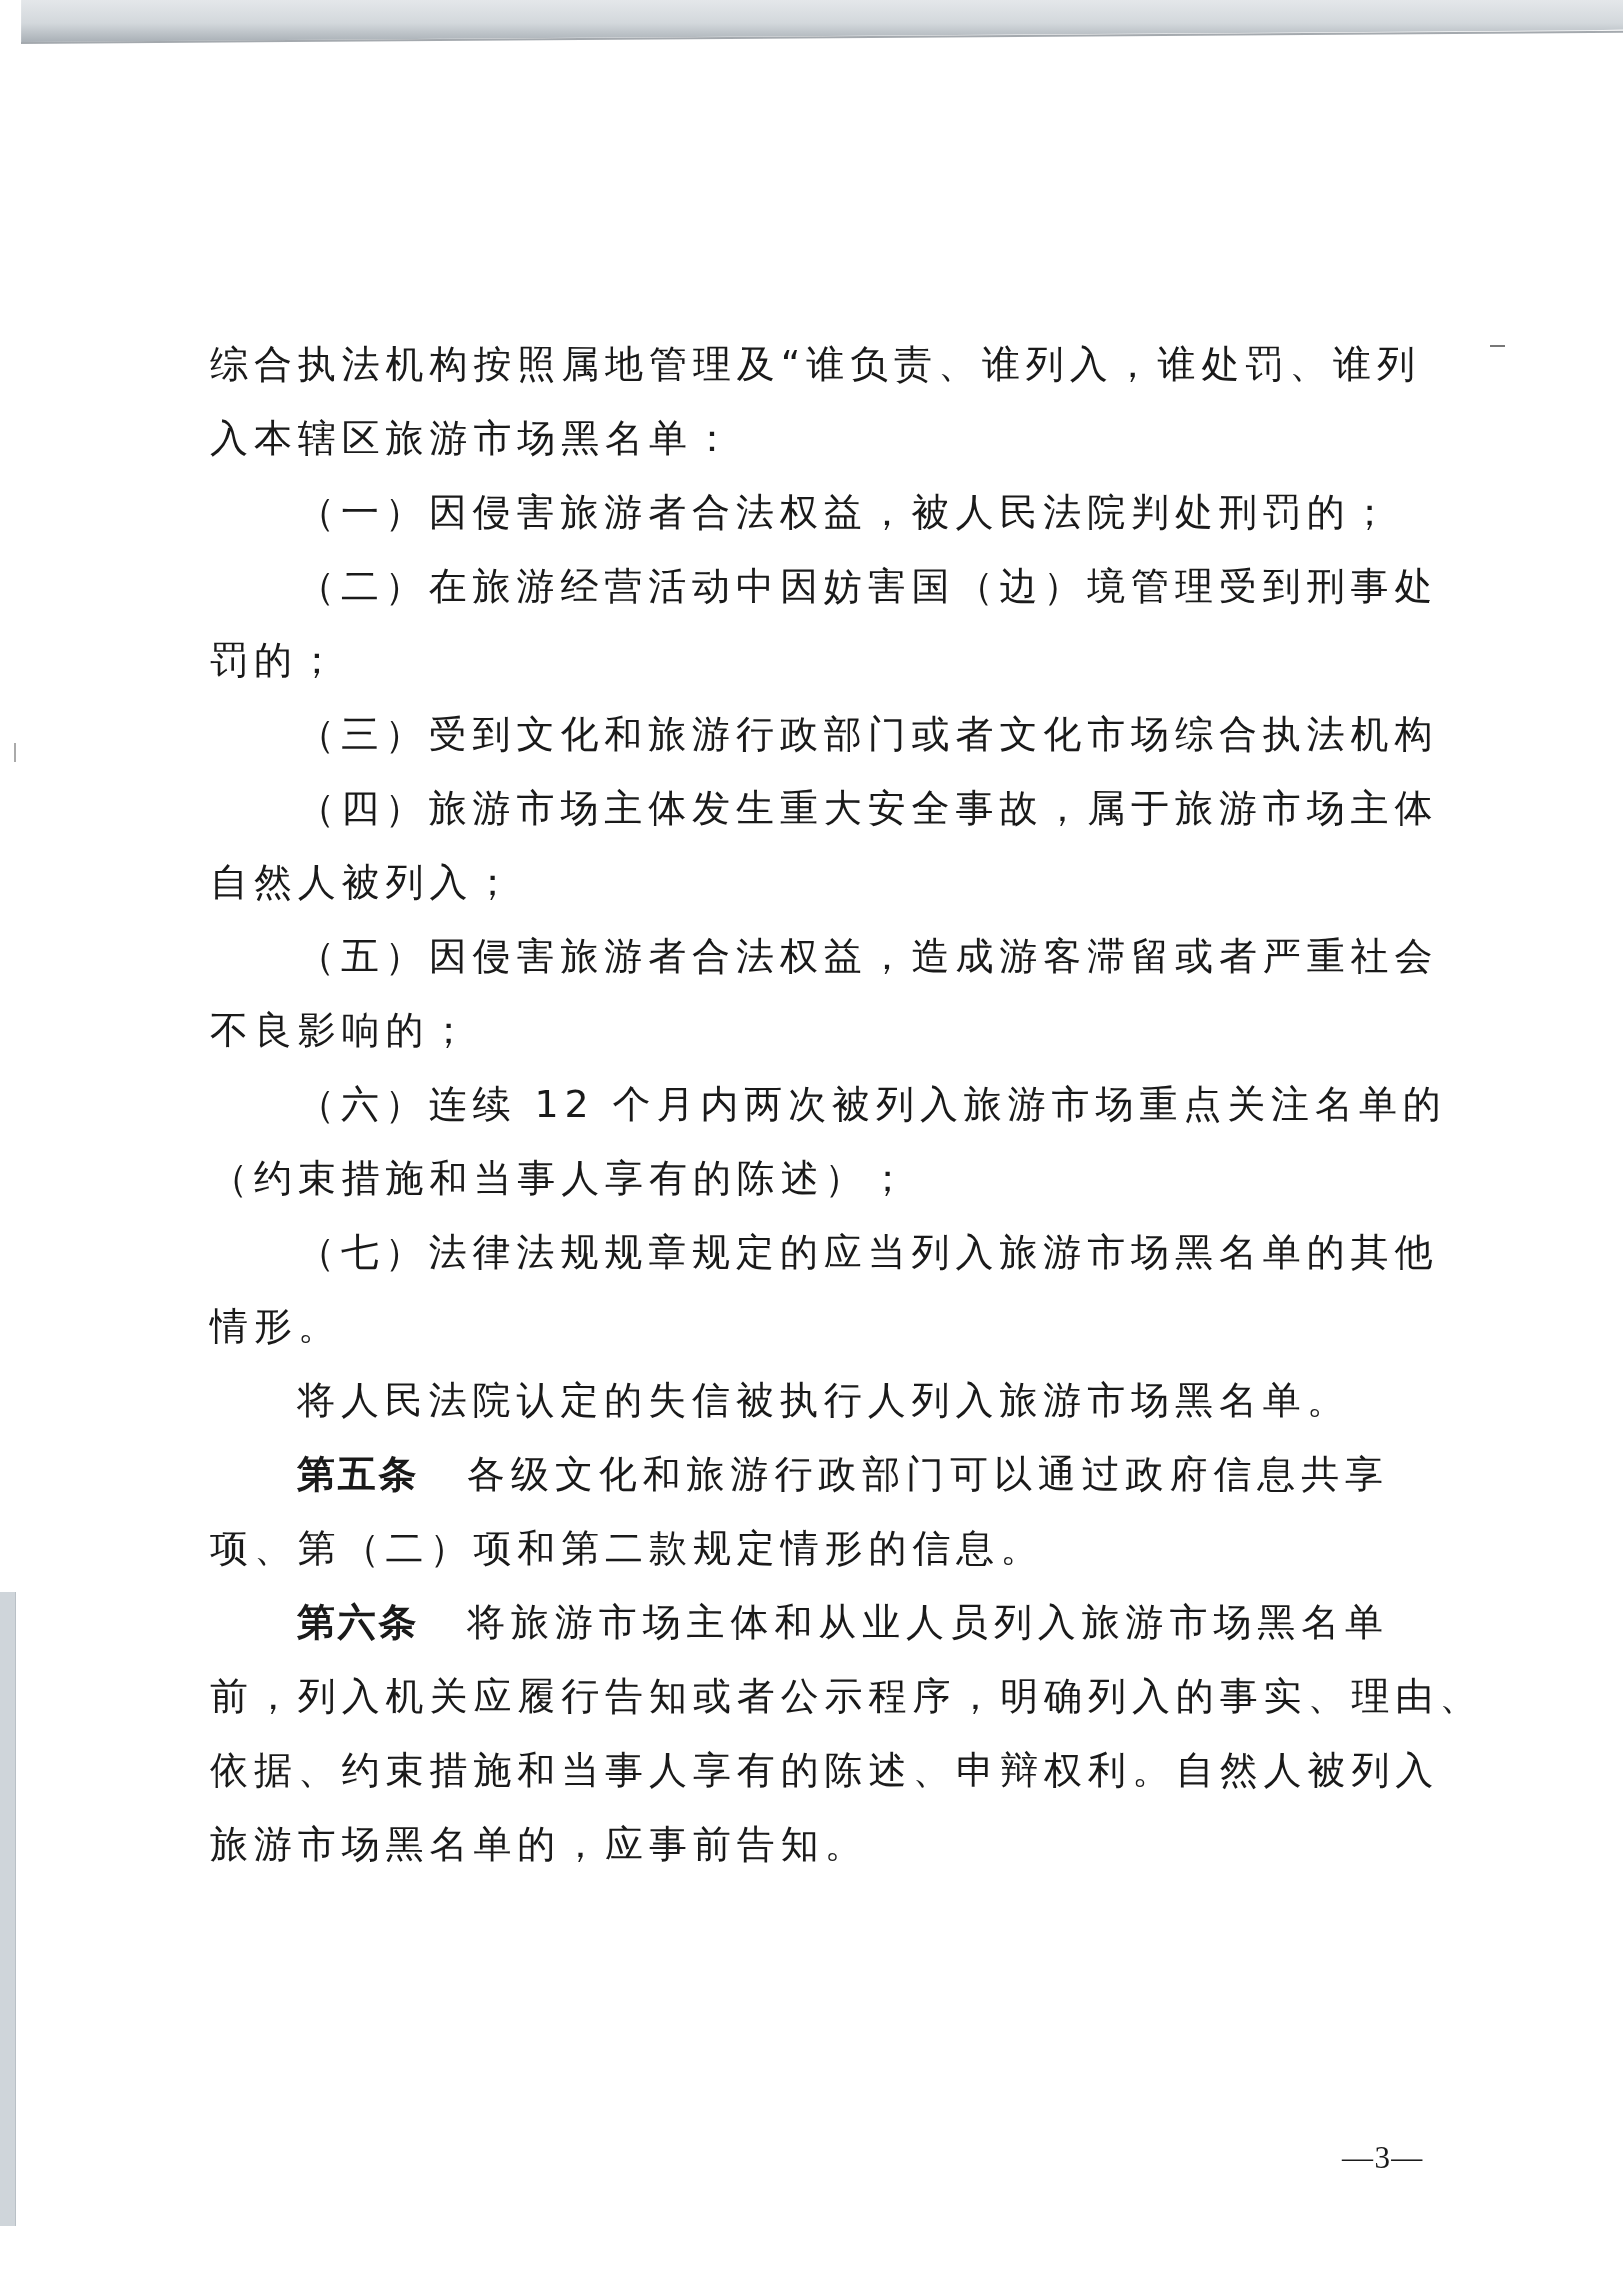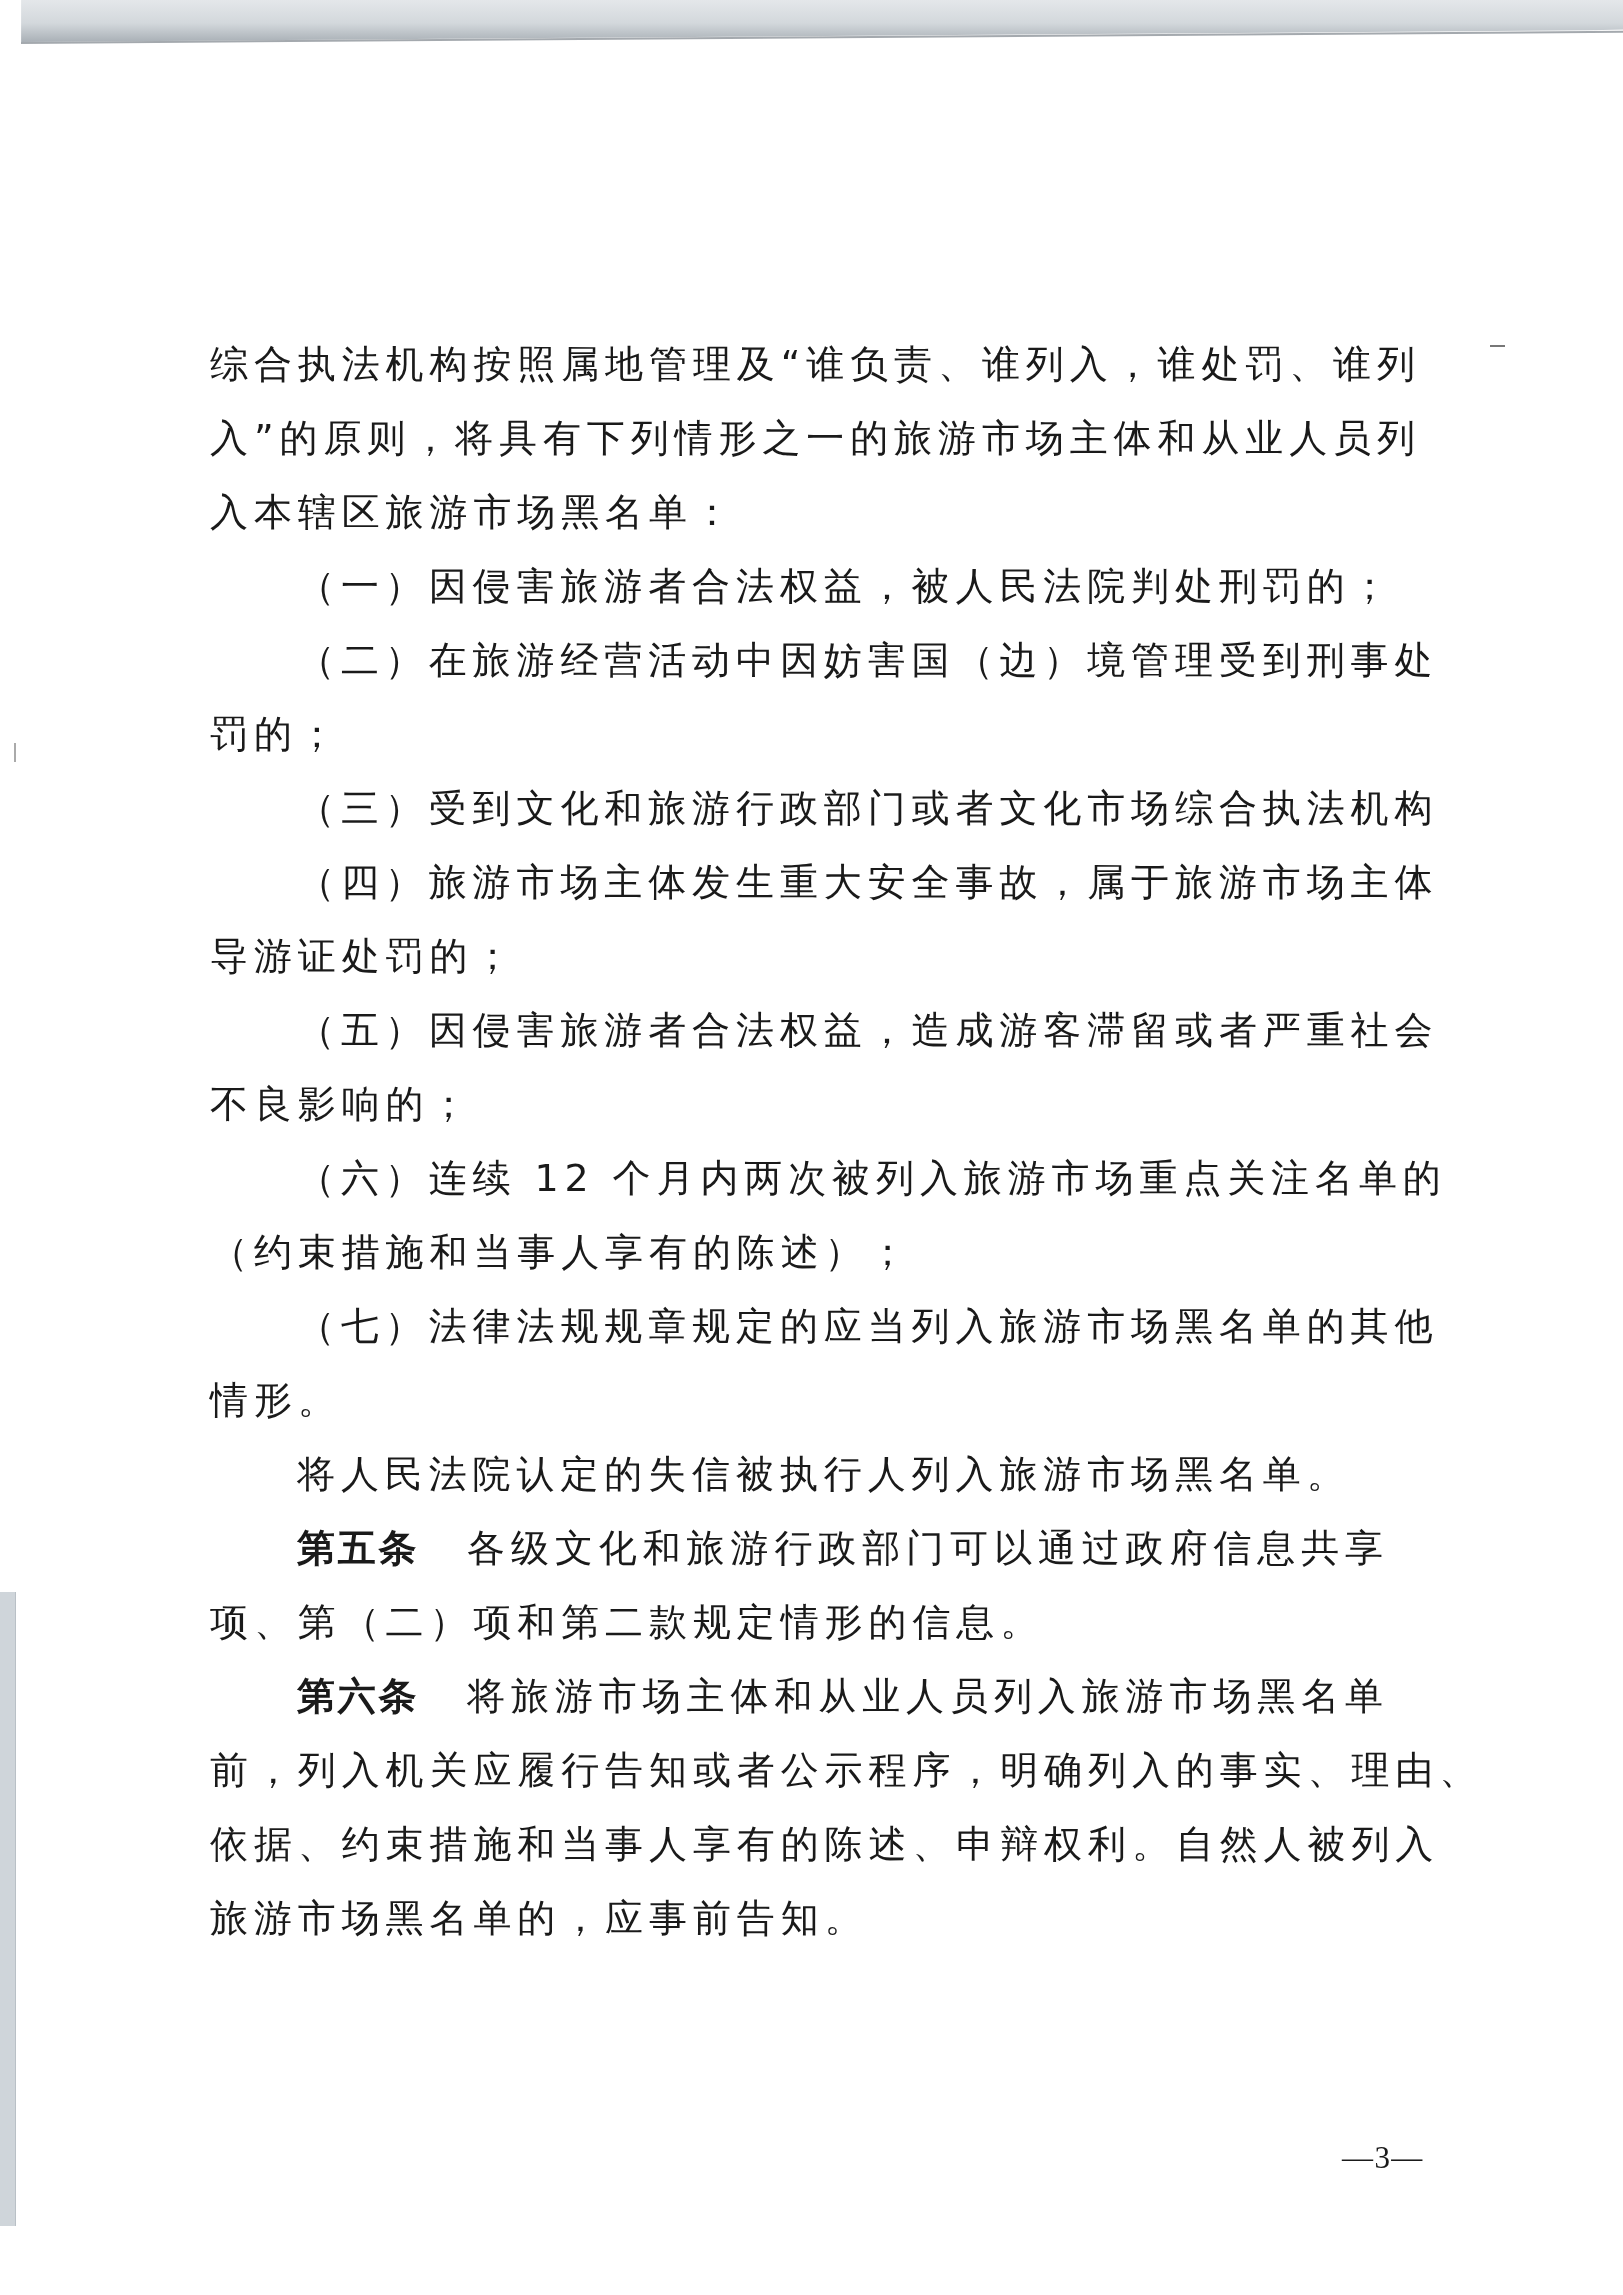--- a/index.html
+++ b/index.html
@@ -99,28 +99,27 @@
 <body>
 
 <div class="scan-top"></div>
 <div class="scan-top-line"></div>
 <div class="scan-left"></div>
 <div class="tick-right"></div>
 <div class="tick-left"></div>
 
 <div class="page">
   <div class="line">综合执法机构按照属地管理及“谁负责、谁列入，谁处罚、谁列</div>
-  <div class="line">入”的原则，将具有下列情形之一的旅游市场主体和从业人员列</div>
   <div class="line">入本辖区旅游市场黑名单：</div>
   <div class="line indent">（一）因侵害旅游者合法权益，被人民法院判处刑罚的；</div>
   <div class="line indent">（二）在旅游经营活动中因妨害国（边）境管理受到刑事处</div>
   <div class="line">罚的；</div>
   <div class="line indent">（三）受到文化和旅游行政部门或者文化市场综合执法机构</div>
   <div class="line indent">（四）旅游市场主体发生重大安全事故，属于旅游市场主体</div>
-  <div class="line">导游证处罚的；</div>
+  <div class="line">自然人被列入；</div>
   <div class="line indent">（五）因侵害旅游者合法权益，造成游客滞留或者严重社会</div>
   <div class="line">不良影响的；</div>
   <div class="line indent">（六）连续 12 个月内两次被列入旅游市场重点关注名单的</div>
   <div class="line">（约束措施和当事人享有的陈述）；</div>
   <div class="line indent">（七）法律法规规章规定的应当列入旅游市场黑名单的其他</div>
   <div class="line">情形。</div>
   <div class="line indent">将人民法院认定的失信被执行人列入旅游市场黑名单。</div>
 
   <div class="line indent">
     <span class="bold">第五条</span><span class="gap"></span><span>各级文化和旅游行政部门可以通过政府信息共享</span>

